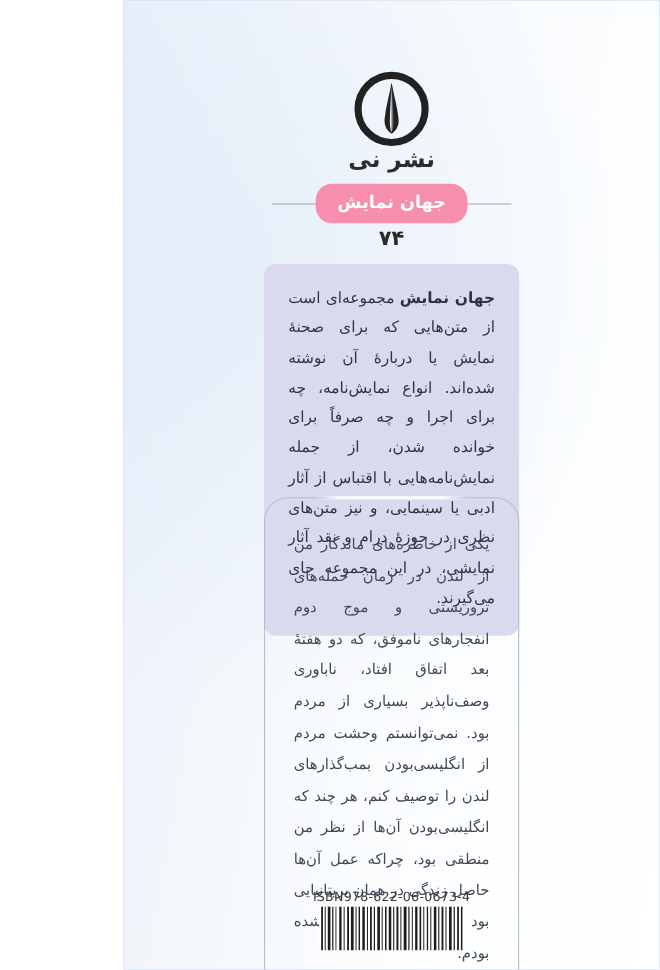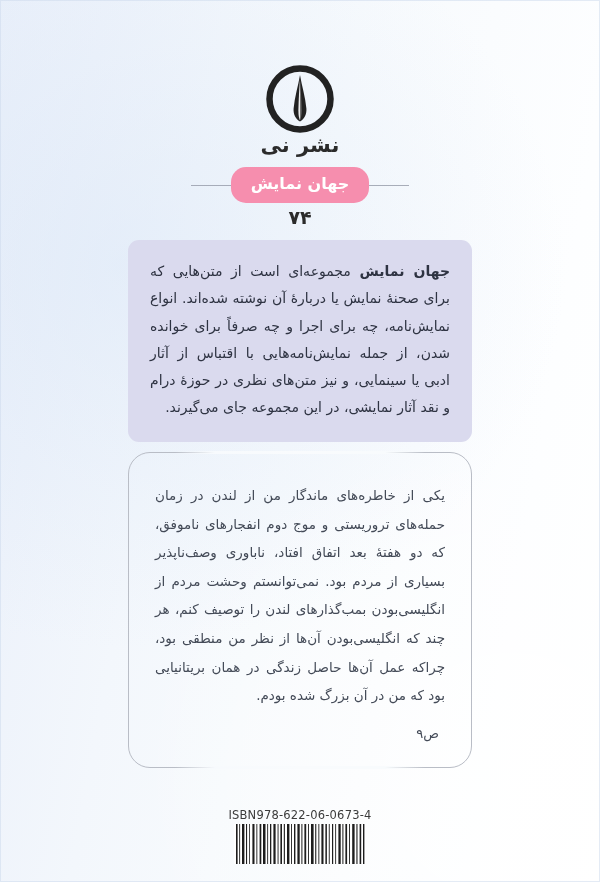--- a/index.html
+++ b/index.html
@@ -10,21 +10,21 @@
     width: 600px;
     height: 882px;
     overflow: hidden;
     font-family: "DejaVu Sans", "Liberation Sans", sans-serif;
     background: #ffffff;
   }
 
   
   .cover {
     position: relative;
-    width: 600px;
+    width: 488px;
     height: 882px;
     box-sizing: border-box;
     background:
       linear-gradient(100deg,
         #eaf0fa 0%,
         #eef3fb 14%,
         #f3f7fc 30%,
         #f7fafd 48%,
         #fafcfe 66%,
         #fdfeff 82%,

